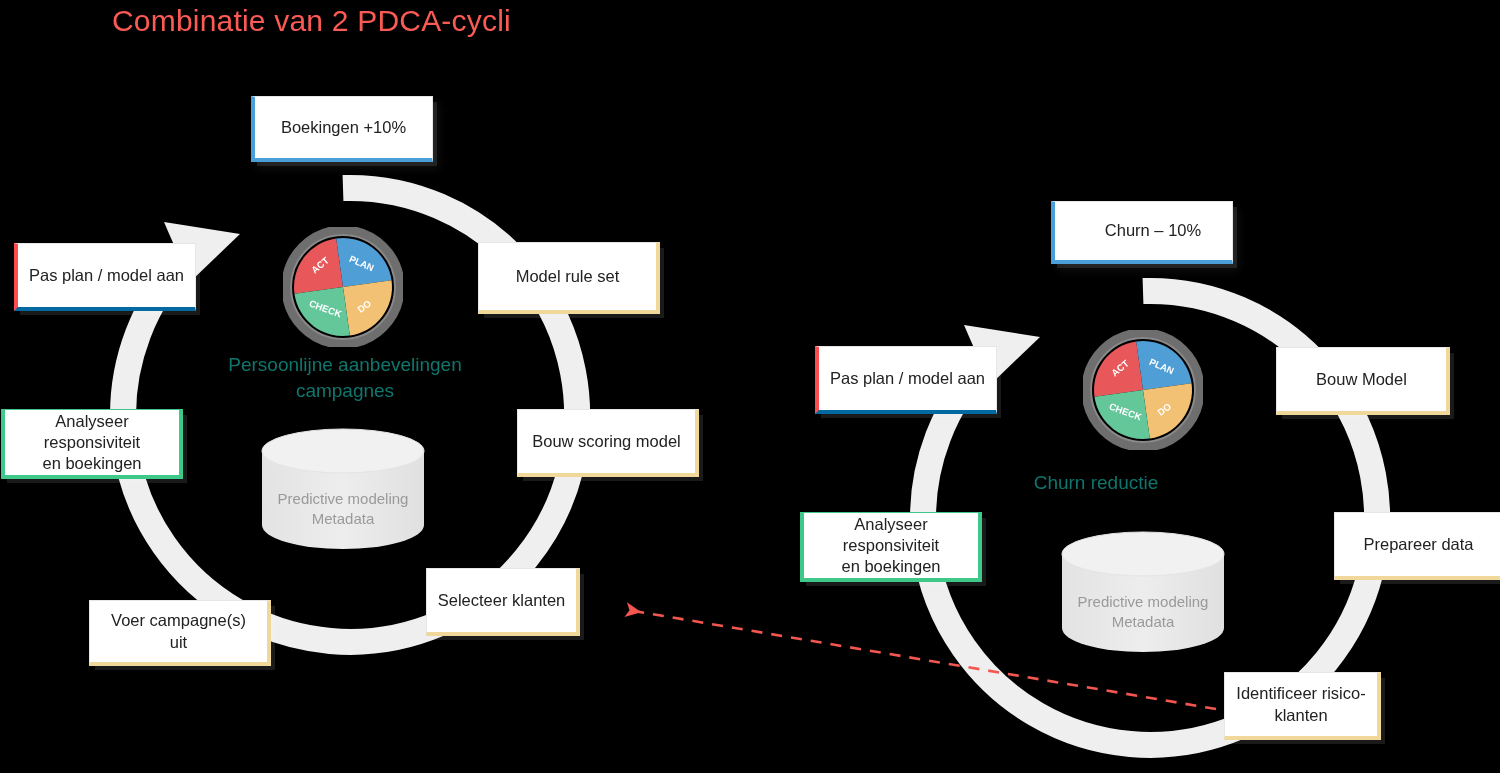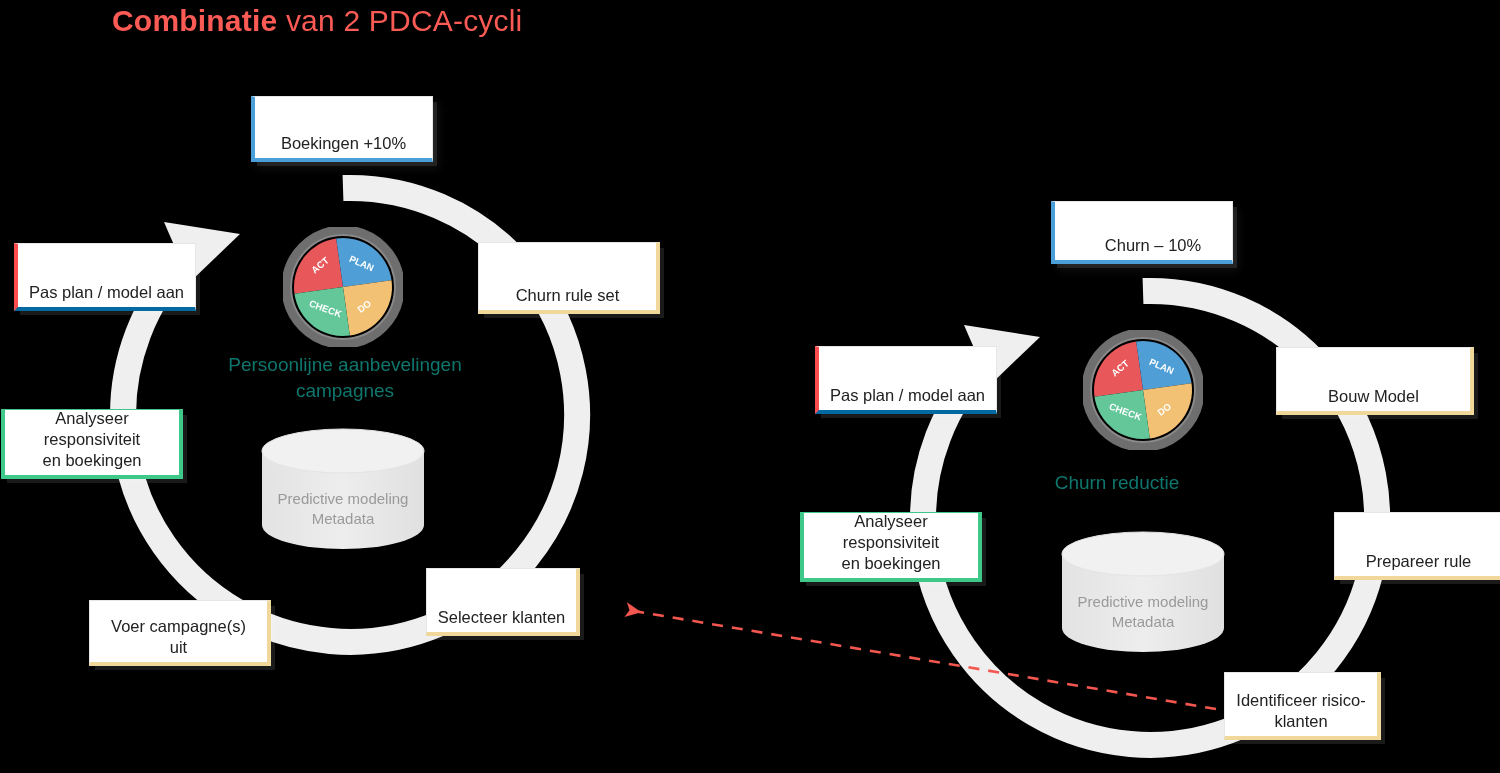--- a/index.html
+++ b/index.html
@@ -8,29 +8,29 @@
     font-family:"Liberation Sans","DejaVu Sans",sans-serif;
     background:#000;
   }
   .stage{position:absolute;inset:0;}
 
   
   #title{
     position:absolute;left:112px;top:4px;
     font-size:30px;color:#fb5b54;white-space:nowrap;letter-spacing:.2px;
   }
-  #title .bold{font-weight:bold;}
+  #title .bold{font-weight:normal;}
 
   
   .ring-svg{position:absolute;overflow:visible;}
 
   
   .box{
     position:absolute;background:#ffffff;box-sizing:border-box;
-    display:flex;align-items:flex-end;justify-content:center;text-align:center;
+    display:flex;align-items:center;justify-content:center;text-align:center;
     color:#222;font-size:16.5px;line-height:1.28;
     border:1px solid #e6e6e6;
     padding:4px 8px;
   }
   .box .txt{display:block;}
   
   .acc-blue{
     border-left:4px solid #4a9fd8;border-bottom:4px solid #4a9fd8;
     box-shadow:5px 5px 0 -1px rgba(255,255,255,.10), 6px 7px 9px rgba(255,255,255,.06);
   }
@@ -117,23 +117,26 @@
     <ellipse cx="85" cy="24" rx="81" ry="22" fill="none" stroke="#e4e4e4" stroke-width="1"></ellipse>
   </svg>
   <div class="cyl-label" style="position:absolute;left:258px;top:489px;width:170px;text-align:center;color:#9a9a9a;font-size:15px;line-height:1.3;white-space:pre-line;">Predictive modeling
 Metadata</div>
 
   <div class="box acc-blue" style="left:251px;top:96px;width:182px;height:66px;">
     <span class="txt">Boekingen +10%</span>
   </div>
 
   <div class="box acc-yellow" style="left:478px;top:242px;width:182px;height:72px;">
-    <span class="txt">Churn rule set</span>
-  </div>
-
+    <span class="txt">Model rule set</span>
+  </div>
+
+  <div class="box acc-yellow" style="left:517px;top:409px;width:182px;height:68px;">
+    <span class="txt">Bouw scoring model</span>
+  </div>
 
   <div class="box acc-yellow" style="left:426px;top:568px;width:154px;height:68px;">
     <span class="txt">Selecteer klanten</span>
   </div>
 
   <div class="box acc-yellow" style="left:89px;top:600px;width:182px;height:66px;white-space:pre-line;">
     <span class="txt">Voer campagne(s)
 uit</span>
   </div>
 
@@ -155,47 +158,47 @@
       <path d="M60 60 L109 60 A49 49 0 0 0 60 11 Z" fill="#4f9fd6"></path>
       <path d="M60 60 L60 109 A49 49 0 0 0 109 60 Z" fill="#f2c173"></path>
       <path d="M60 60 L11 60 A49 49 0 0 0 60 109 Z" fill="#63c79a"></path>
       <text x="42" y="38" font-size="9.5" text-anchor="middle" transform="rotate(-32 42 38)">ACT</text>
       <text x="80" y="42" font-size="9.5" text-anchor="middle" transform="rotate(32 80 42)">PLAN</text>
       <text x="80" y="85" font-size="9.5" text-anchor="middle" transform="rotate(-28 80 85)">DO</text>
       <text x="38" y="82" font-size="9.5" text-anchor="middle" transform="rotate(28 38 82)">CHECK</text>
     </g>
   </svg>
 
-  <div class="caption" style="left:1017px;top:470px;width:200px;">Churn reductie</div>
+  <div class="caption" style="left:996px;top:470px;width:200px;">Churn reductie</div>
 
   <svg class="cyl" style="left:1058px;top:530px;" width="170" height="122" viewBox="0 0 170 122">
     <defs>
       <linearGradient id="cylgradR" x1="0" y1="0" x2="1" y2="0">
         <stop offset="0%" stop-color="#e3e3e3"></stop>
         <stop offset="50%" stop-color="#ededed"></stop>
         <stop offset="100%" stop-color="#e0e0e0"></stop>
       </linearGradient>
     </defs>
     <path d="M4 24 L4 98 A81 24 0 0 0 166 98 L166 24 Z" fill="url(#cylgradR)"></path>
     <ellipse cx="85" cy="24" rx="81" ry="22" fill="#f1f1f1"></ellipse>
     <ellipse cx="85" cy="24" rx="81" ry="22" fill="none" stroke="#e4e4e4" stroke-width="1"></ellipse>
   </svg>
   <div class="cyl-label" style="position:absolute;left:1058px;top:592px;width:170px;text-align:center;color:#9a9a9a;font-size:15px;line-height:1.3;white-space:pre-line;">Predictive modeling
 Metadata</div>
 
   <div class="box acc-blue" style="left:1051px;top:201px;width:182px;height:63px;padding-left:27px;">
     <span class="txt">Churn – 10%</span>
   </div>
 
-  <div class="box acc-yellow" style="left:1276px;top:347px;width:198px;height:68px;">
+  <div class="box acc-yellow" style="left:1276px;top:347px;width:174px;height:68px;">
     <span class="txt">Bouw Model</span>
   </div>
 
   <div class="box acc-yellow" style="left:1334px;top:512px;width:172px;height:68px;">
-    <span class="txt">Prepareer rule</span>
+    <span class="txt">Prepareer data</span>
   </div>
 
   <div class="box acc-yellow" style="left:1224px;top:672px;width:157px;height:68px;white-space:pre-line;">
     <span class="txt">Identificeer risico-
 klanten</span>
   </div>
 
   <div class="box acc-green" style="left:800px;top:512px;width:182px;height:70px;white-space:pre-line;">
     <span class="txt">Analyseer
 responsiviteit

